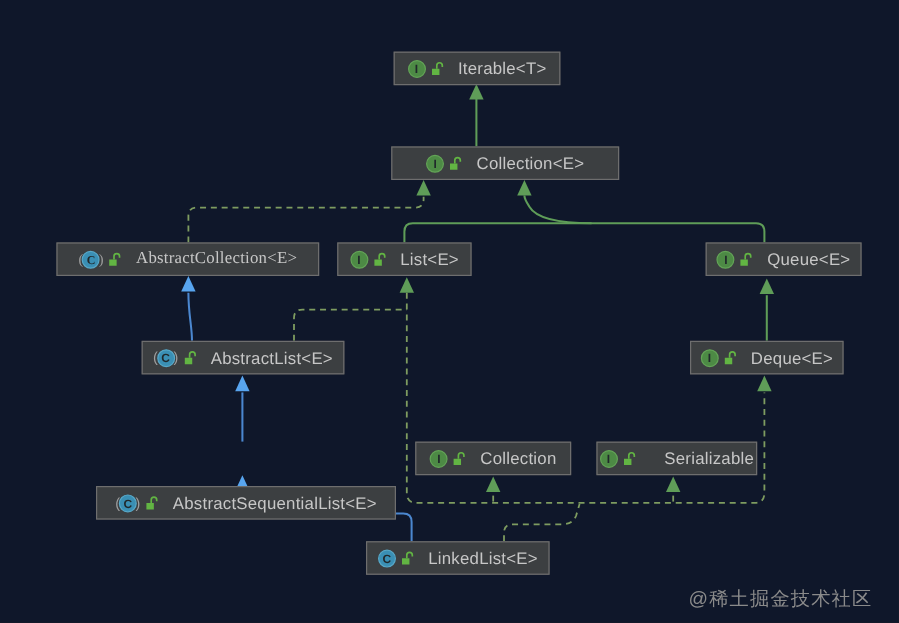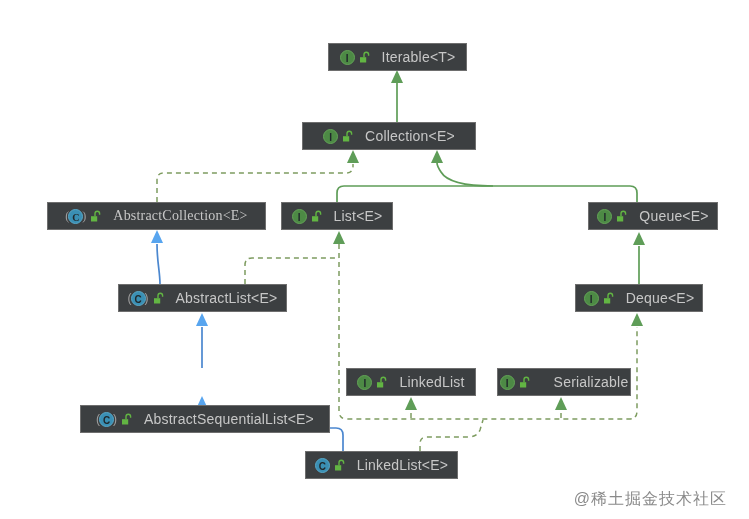--- a/index.html
+++ b/index.html
@@ -1,18 +1,18 @@
 <!DOCTYPE html>
 <html><head>
 <meta charset="utf-8">
 <style>
   html,body{margin:0;padding:0;}
   body{width:749px;height:519px;overflow:hidden;background:#2b2b2b;
        font-family:"Liberation Sans","DejaVu Sans",sans-serif;}
-  #canvas{position:relative;width:749px;height:519px;background:#ffffff;}
+  #canvas{position:relative;width:749px;height:519px;background:#0f172a;}
   #edges{position:absolute;left:0;top:0;z-index:1;}
   .node{position:absolute;z-index:2;box-sizing:border-box;height:28px;
         background:#3c3f41;border:1px solid #6e6e6e;
         display:flex;align-items:center;justify-content:center;
         color:#c7c7c7;font-size:14px;white-space:nowrap;cursor:default;}
   .node .label{margin-left:12px;letter-spacing:.2px;}
   .icons{display:flex;align-items:center;}
   .tic{display:inline-block;width:15px;height:15px;border-radius:50%;
        text-align:center;line-height:15px;font-size:10px;font-weight:bold;
        color:#20282b;}
@@ -105,21 +105,21 @@
         <span class="lock">
           <svg width="11" height="13" viewBox="0 0 11 13">
             <path d="M1 6.2h6.2v5.3H1z" fill="#62b543"></path>
             <path d="M5 6.2V3.6a2.3 2.3 0 0 1 4.6 0v1.2" stroke="#62b543" stroke-width="1.4" fill="none"></path>
           </svg>
         </span>
       </span>
     <span class="label">Iterable&lt;T&gt;</span>
   </div>
 
-  <div class="node" style="left:302px;top:122px;width:174px;">
+  <div class="node" style="left:326px;top:122px;width:190px;">
     <span class="icons">
         <span class="tic ic-if"></span>
         <span class="lock">
           <svg width="11" height="13" viewBox="0 0 11 13">
             <path d="M1 6.2h6.2v5.3H1z" fill="#62b543"></path>
             <path d="M5 6.2V3.6a2.3 2.3 0 0 1 4.6 0v1.2" stroke="#62b543" stroke-width="1.4" fill="none"></path>
           </svg>
         </span>
       </span>
     <span class="label">Collection&lt;E&gt;</span>
@@ -212,21 +212,21 @@
   <div class="node" style="left:346px;top:368px;width:130px;">
     <span class="icons">
         <span class="tic ic-if"></span>
         <span class="lock">
           <svg width="11" height="13" viewBox="0 0 11 13">
             <path d="M1 6.2h6.2v5.3H1z" fill="#62b543"></path>
             <path d="M5 6.2V3.6a2.3 2.3 0 0 1 4.6 0v1.2" stroke="#62b543" stroke-width="1.4" fill="none"></path>
           </svg>
         </span>
       </span>
-    <span class="label">LinkedList</span>
+    <span class="label">Collection</span>
   </div>
 
   <div class="node" style="left:497px;top:368px;width:134px;gap:12px;">
     <span class="icons">
         <span class="tic ic-if"></span>
         <span class="lock">
           <svg width="11" height="13" viewBox="0 0 11 13">
             <path d="M1 6.2h6.2v5.3H1z" fill="#62b543"></path>
             <path d="M5 6.2V3.6a2.3 2.3 0 0 1 4.6 0v1.2" stroke="#62b543" stroke-width="1.4" fill="none"></path>
           </svg>

